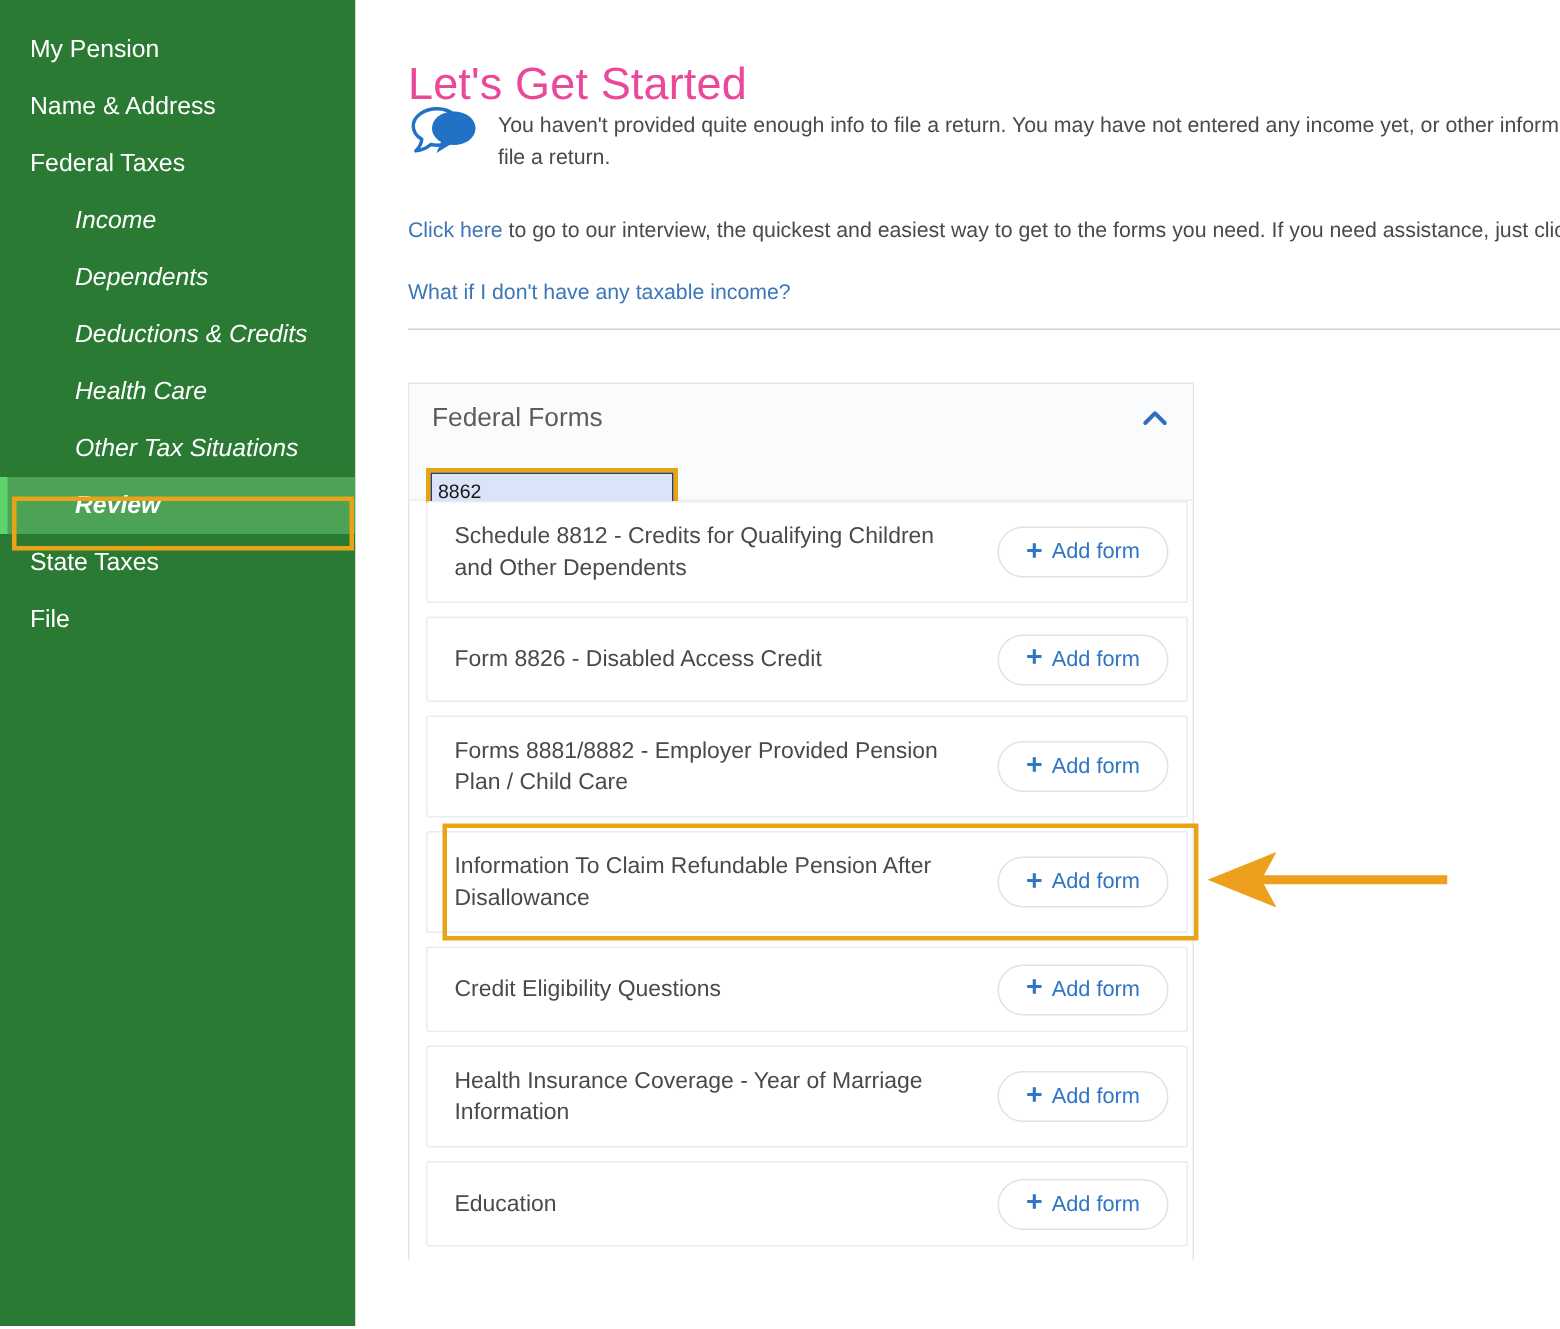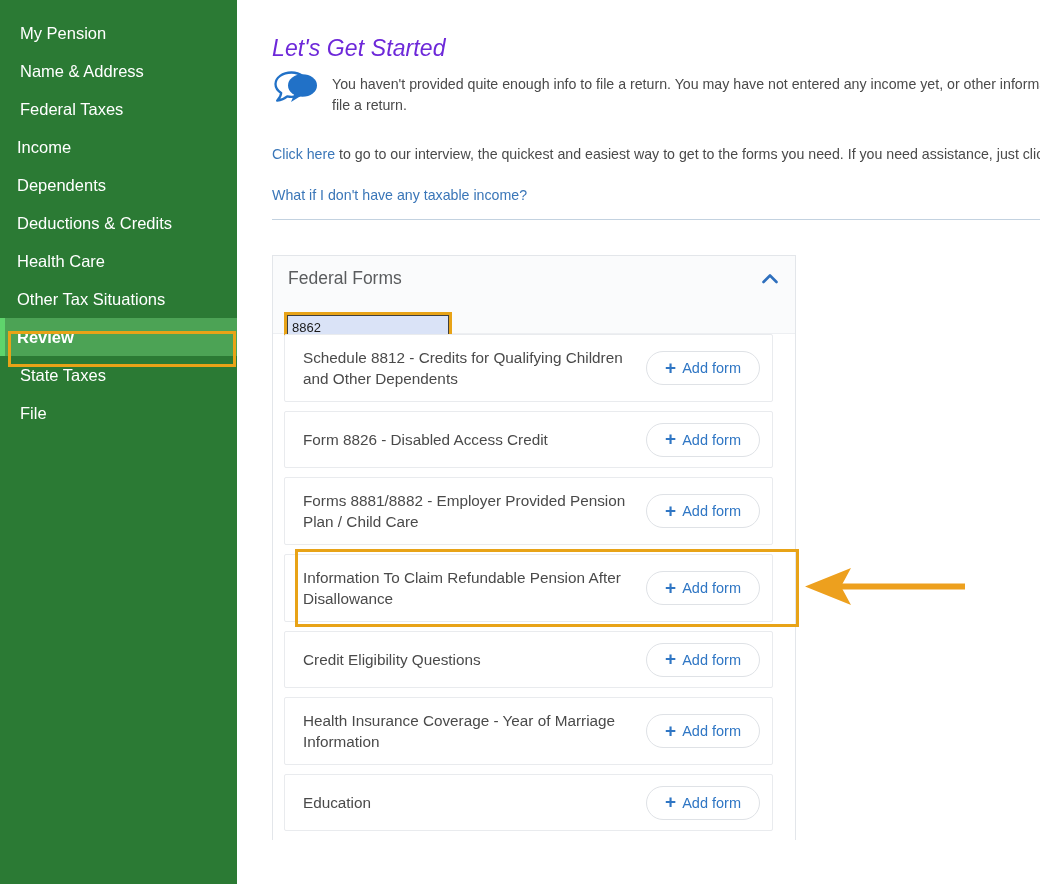--- a/index.html
+++ b/index.html
@@ -37,21 +37,21 @@
   .nav-item {
     position: relative;
     height: 38px;
     line-height: 38px;
     color: #ffffff;
     font-size: 16.5px;
     white-space: nowrap;
     cursor: pointer;
   }
   .nav-item.level-0 { padding-left: 20px; }
-  .nav-item.level-1 { padding-left: 17px; }
+  .nav-item.level-1 { padding-left: 50px; font-style: italic; }
 
   .nav-item.active {
     background: #4ca355;
     font-weight: bold;
   }
   .nav-item.active::before {
     content: "";
     position: absolute;
     left: 0;
     top: 0;
@@ -78,26 +78,25 @@
     right: 0;
     bottom: 0;
     background: #ffffff;
     overflow: hidden;
   }
 
   .page-title {
     position: absolute;
     left: 35px;
     top: 20px;
-    font-size: 23px;
-    color: #6d28d9;
+    font-size: 30px;
+    color: #ec4899;
     font-weight: normal;
     letter-spacing: 0.1px;
     white-space: nowrap;
-    font-style: italic;
   }
 
   
   .info-row {
     position: absolute;
     left: 35px;
     top: 68px;
     width: 820px;
     display: flex;
     align-items: flex-start;
@@ -201,21 +200,21 @@
     padding: 0 4px;
     outline: none;
   }
 
   .forms-list {
     padding: 0;
   }
 
   .form-row {
     position: relative;
-    margin: 0 22px 9px 11px;
+    margin: 0 3px 9px 11px;
     min-height: 57px;
     background: #ffffff;
     border: 1px solid #e9ebee;
     border-radius: 2px;
     display: flex;
     align-items: center;
     justify-content: space-between;
     padding: 8px 12px 8px 18px;
     cursor: pointer;
   }

